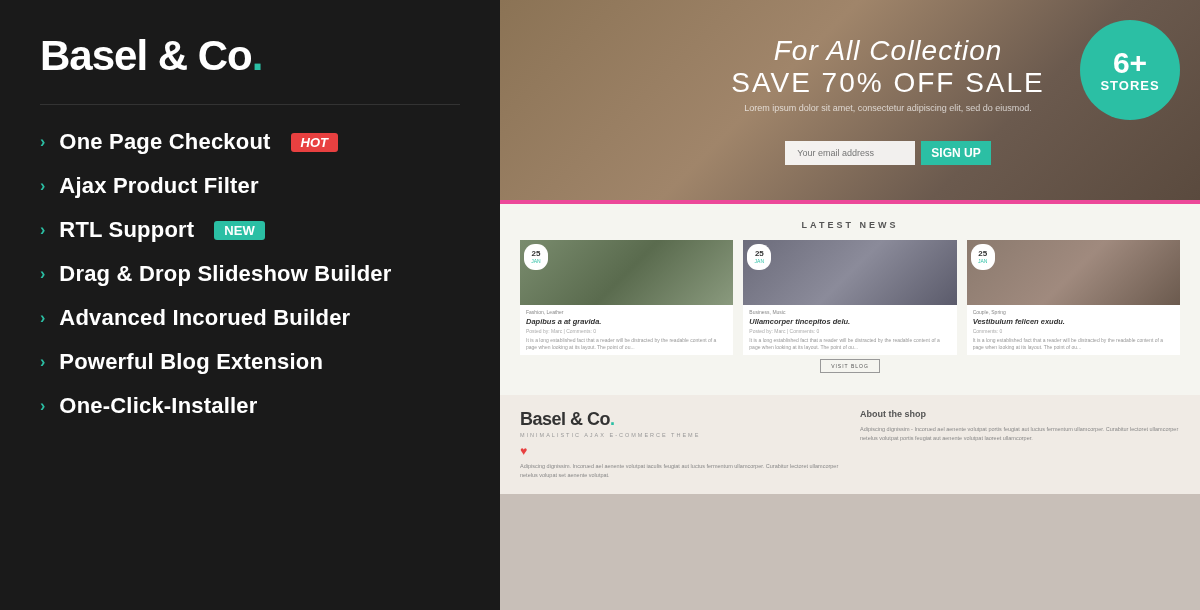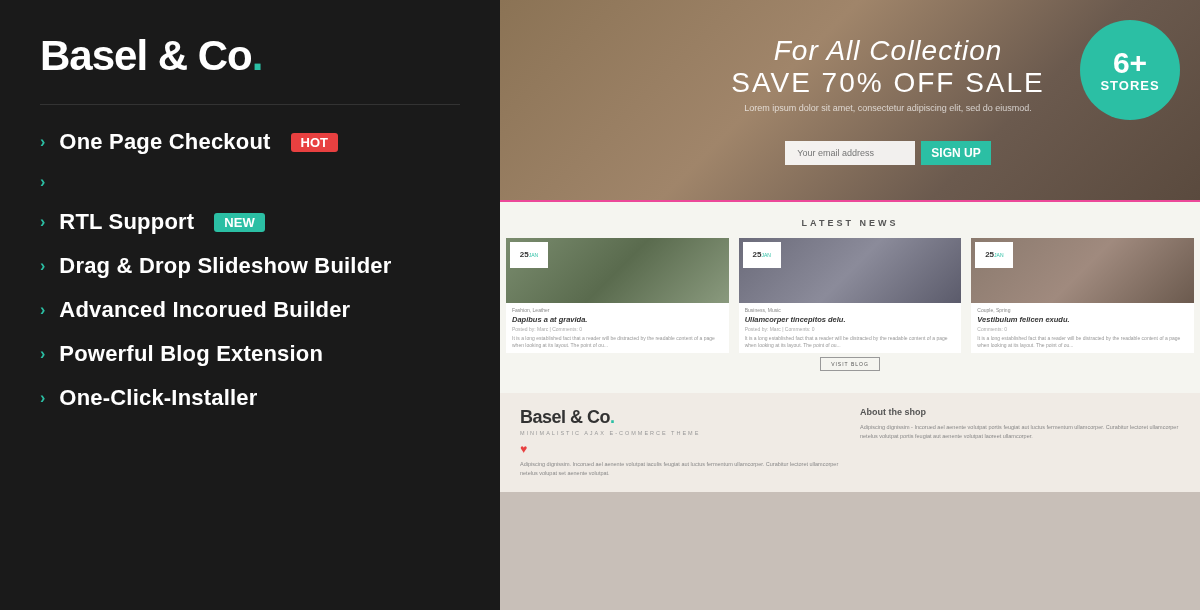--- a/index.html
+++ b/index.html
@@ -69,21 +69,21 @@
     .badge {
       display: inline-block;
       padding: 2px 10px;
       border-radius: 3px;
       font-size: 13px;
       font-weight: 700;
       color: #fff;
       text-transform: uppercase;
       margin-left: 6px;
     }
-    .badge-hot { background: #e84040; }
+    .badge-hot { background: #e84040; font-style: italic; }
     .badge-new { background: #2bbfa4; }
 
     
     .right-panel {
       flex: 1;
       height: 610px;
       background: #c8bfb8;
       position: relative;
       overflow: hidden;
     }
@@ -184,22 +184,22 @@
       font-size: 13px;
       font-weight: 700;
       color: #fff;
       letter-spacing: 1px;
       text-transform: uppercase;
     }
 
     
     .blog-section {
       background: #f5f5f0;
-      padding: 16px 6px 14px;
-      border-top: 2px solid #ec4899;
+      padding: 16px 20px 14px;
+      border-top: 4px solid #ec4899;
     }
 
     .latest-news {
       text-align: center;
       font-size: 9px;
       font-weight: 700;
       letter-spacing: 3px;
       text-transform: uppercase;
       color: #555;
       margin-bottom: 10px;
@@ -231,26 +231,27 @@
     }
     .blog-img-couple {
       background: linear-gradient(135deg, #8b7a6e 0%, #a08a7e 50%, #6b5a4e 100%);
     }
 
     .date-badge {
       position: absolute;
       top: 4px;
       left: 4px;
       background: #fff;
-      width: 38px;
+      width: 24px;
       height: 26px;
       display: flex;
-      flex-direction: row;
+      flex-direction: column;
       align-items: center;
       justify-content: center;
+      border-radius: 11px;
     }
 
     .date-num {
       font-size: 8px;
       font-weight: 700;
       color: #333;
       line-height: 1;
     }
 
     .date-month {
@@ -368,20 +369,21 @@
   <div class="feature-list">
 
     <div class="feature-item">
       <span class="chevron">›</span>
       <span class="feature-label">One Page Checkout</span>
       <span class="badge badge-hot">HOT</span>
     </div>
 
     <div class="feature-item">
       <span class="chevron">›</span>
+      <span class="feature-label">Ajax Product Filter</span>
     </div>
 
     <div class="feature-item">
       <span class="chevron">›</span>
       <span class="feature-label">RTL Support</span>
       <span class="badge badge-new">NEW</span>
     </div>
 
     <div class="feature-item">
       <span class="chevron">›</span>

